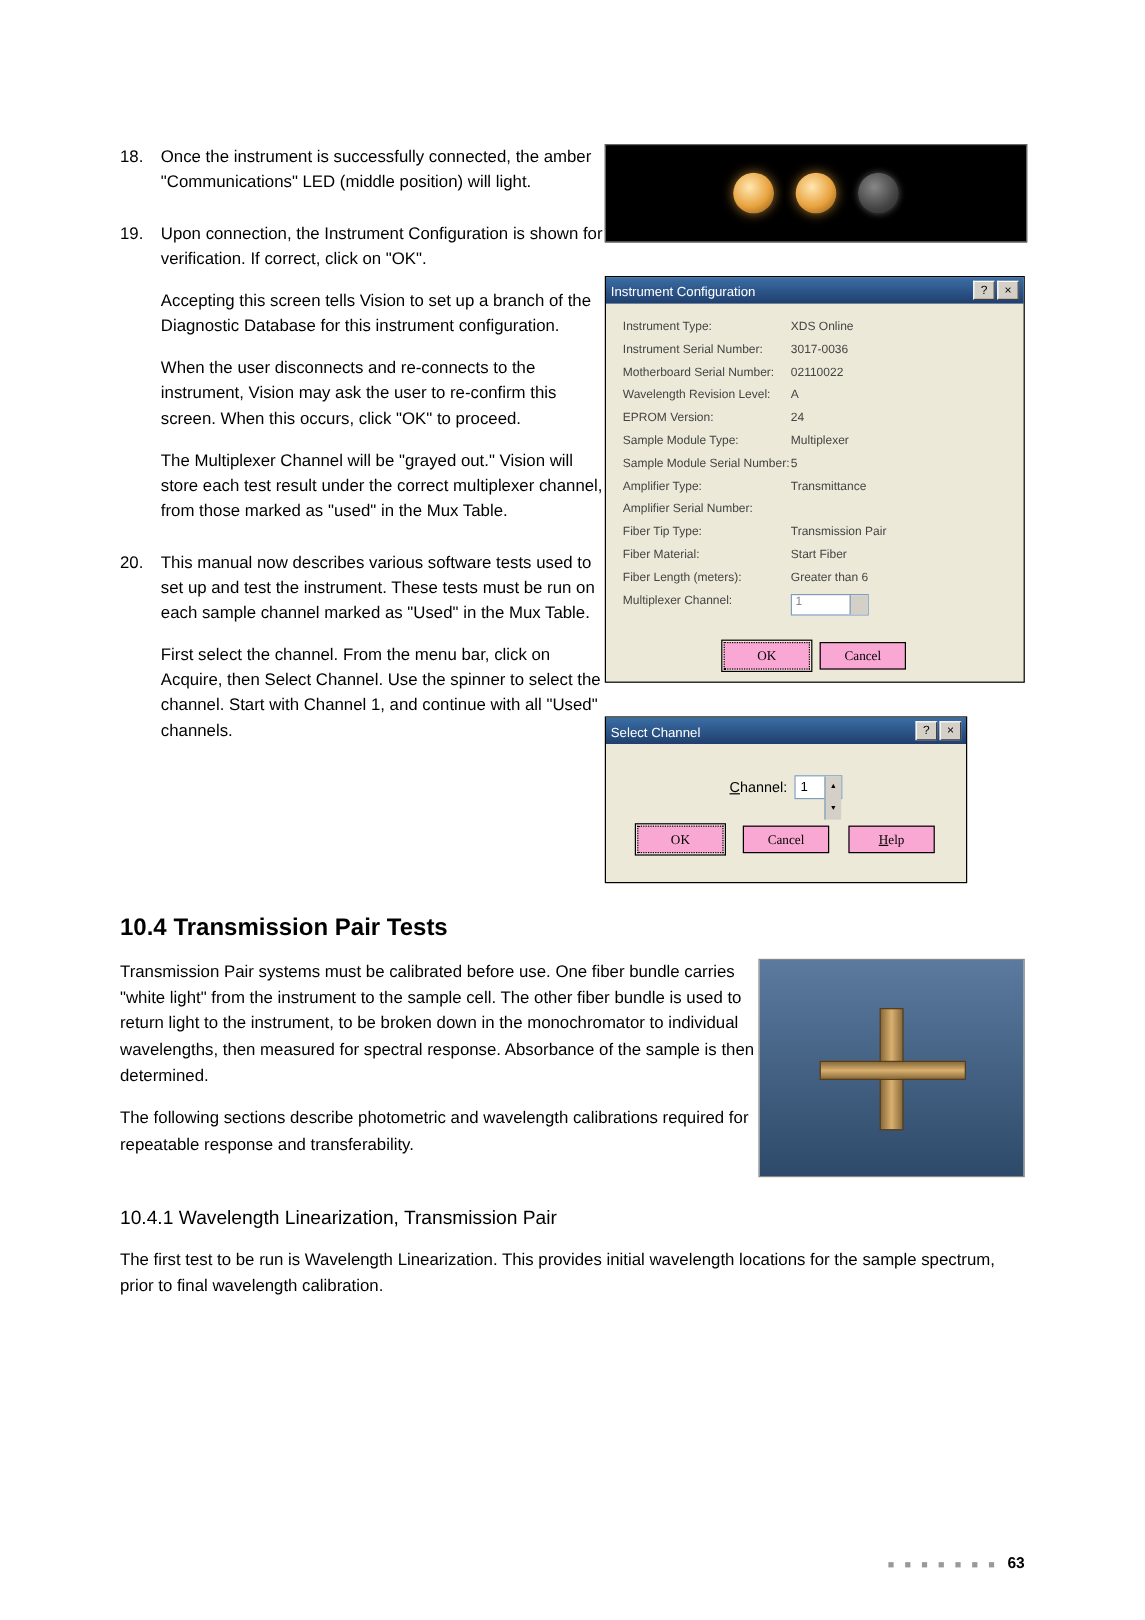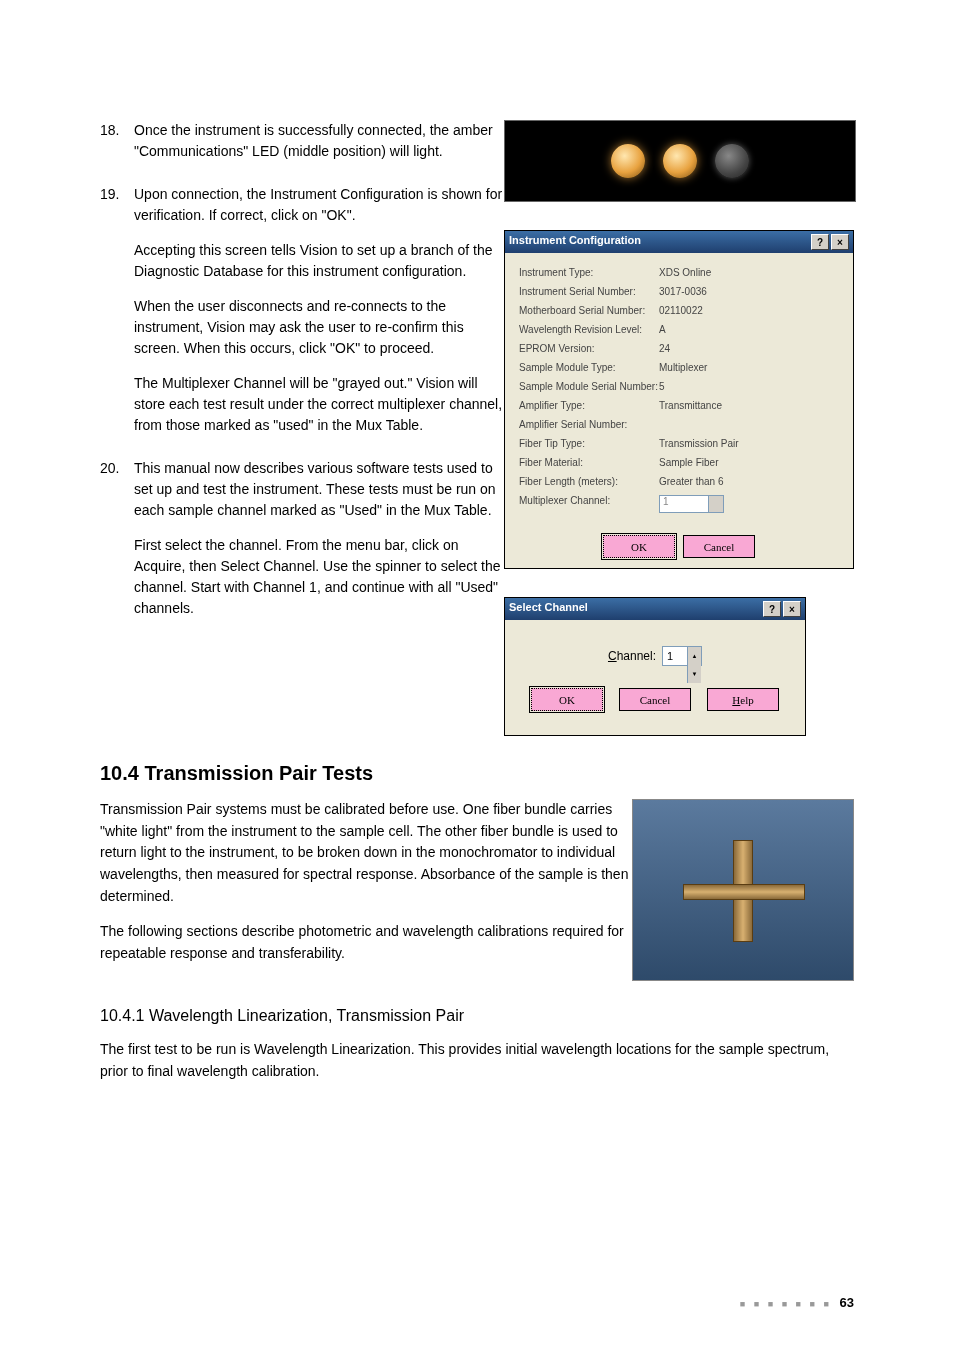--- a/index.html
+++ b/index.html
@@ -17,21 +17,21 @@
   h3{font-size:16px;font-weight:400;margin:26px 0 14px 0}
   .para{font-size:14px;line-height:1.55;margin:0 0 14px 0}
 
   
   .led-strip{width:350px;height:80px;background:#000;display:flex;gap:18px;align-items:center;justify-content:center;border:1px solid #666;margin-bottom:28px}
   .led{width:34px;height:34px;border-radius:50%;background:radial-gradient(circle at 40% 35%,#888,#444 60%,#222);box-shadow:0 0 6px #555}
   .led.amber{background:radial-gradient(circle at 40% 35%,#ffe7b0,#e8a23f 55%,#7a4e10);box-shadow:0 0 10px rgba(232,162,63,.7)}
 
   
   .win{font-family:Tahoma,Arial,sans-serif;font-size:10px;border:1px solid #000;background:#ece9d8;margin-bottom:28px}
-  .titlebar{background:linear-gradient(#3b6ea5,#1f3f6e);color:#fff;font-size:11px;font-weight:700;padding:3px 4px;display:flex;align-items:flex-start}
+  .titlebar{background:linear-gradient(#3b6ea5,#1f3f6e);color:#fff;font-size:11px;font-weight:400;padding:3px 4px;display:flex;align-items:flex-end}
   .titlebar .spacer{flex:1}
   .tbtn{width:16px;height:14px;background:#d4d0c8;color:#000;font-size:10px;display:flex;align-items:center;justify-content:center;margin-left:2px;border:1px solid #fff;border-right-color:#404040;border-bottom-color:#404040;font-family:Arial}
   .cfg-body{padding:14px 14px 10px 14px}
   .cfg-row{display:flex;margin-bottom:8px}
   .cfg-k{width:140px;color:#444}
   .cfg-v{color:#444}
   .combo{width:60px;height:16px;border:1px solid #7f9db9;background:#fff;position:relative;font-size:10px;padding-left:3px;color:#888}
   .combo::after{content:"";position:absolute;right:0;top:0;width:14px;height:100%;background:#d4d0c8;border-left:1px solid #7f9db9}
   .dlg-btns{display:flex;gap:8px;justify-content:center;padding:4px 0 10px 0}
   .winbtn{min-width:70px;height:21px;font-size:11px;background:#f9a8d4;border:1px solid #000;display:flex;align-items:center;justify-content:center;font-family:Tahoma}
@@ -144,21 +144,21 @@
           <div class="cfg-row">
               <div class="cfg-k">Amplifier Serial Number:</div>
               <div class="cfg-v"></div>
             </div>
           <div class="cfg-row">
               <div class="cfg-k">Fiber Tip Type:</div>
               <div class="cfg-v">Transmission Pair</div>
             </div>
           <div class="cfg-row">
               <div class="cfg-k">Fiber Material:</div>
-              <div class="cfg-v">Sample Fiber</div>
+              <div class="cfg-v">Start Fiber</div>
             </div>
           <div class="cfg-row">
               <div class="cfg-k">Fiber Length (meters):</div>
               <div class="cfg-v">Greater than 6</div>
             </div>
           <div class="cfg-row">
             <div class="cfg-k">Multiplexer Channel:</div>
             <div class="combo">1</div>
           </div>
         </div>

